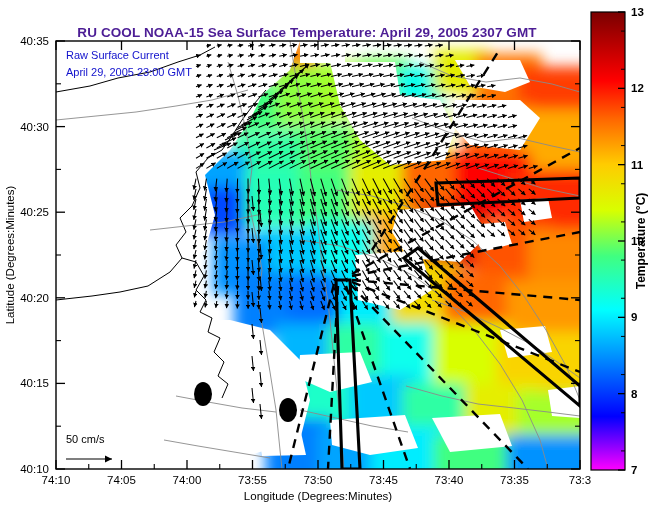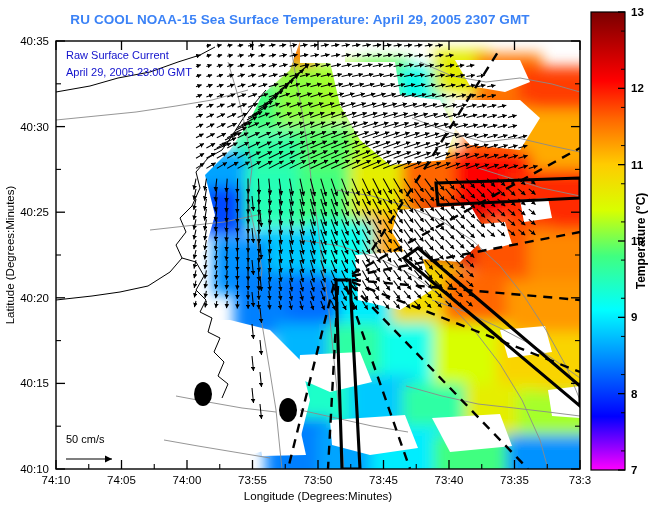--- a/index.html
+++ b/index.html
@@ -1,22 +1,22 @@
 <!DOCTYPE html>
 <html><head>
 <meta charset="utf-8">
 <style>
   html,body{margin:0;padding:0;background:#ffffff;}
   body{width:651px;height:515px;overflow:hidden;
        font-family:"Liberation Sans","DejaVu Sans",sans-serif;}
   #root{position:relative;width:651px;height:515px;background:#fff;}
 
-  .ttl{position:absolute;left:0;top:12px;width:600px;text-align:center;
-       font-size:13.5px;font-weight:bold;color:#3b82f6;letter-spacing:.1px;
-       white-space:nowrap;}
+  .ttl{position:absolute;left:0;top:25px;width:600px;text-align:center;
+       font-size:13.5px;font-weight:bold;color:#4c1d95;letter-spacing:.1px;
+       white-space:nowrap;padding-left:7px;}
 
   svg{display:block;}
   #plotsvg{position:absolute;left:0;top:0;}
 
   .tklbl{font-size:11.5px;fill:#000;font-family:"Liberation Sans",sans-serif;}
   .axname{font-size:11.5px;fill:#000;font-family:"Liberation Sans",sans-serif;}
   .anno{font-size:11px;fill:#1111cc;font-family:"Liberation Sans",sans-serif;}
   .scl{font-size:11px;fill:#000;font-family:"Liberation Sans",sans-serif;}
   .cbl{font-size:11.5px;fill:#000;font-weight:bold;font-family:"Liberation Sans",sans-serif;}
   .cbname{font-size:12px;fill:#000;font-weight:bold;font-family:"Liberation Sans",sans-serif;}

